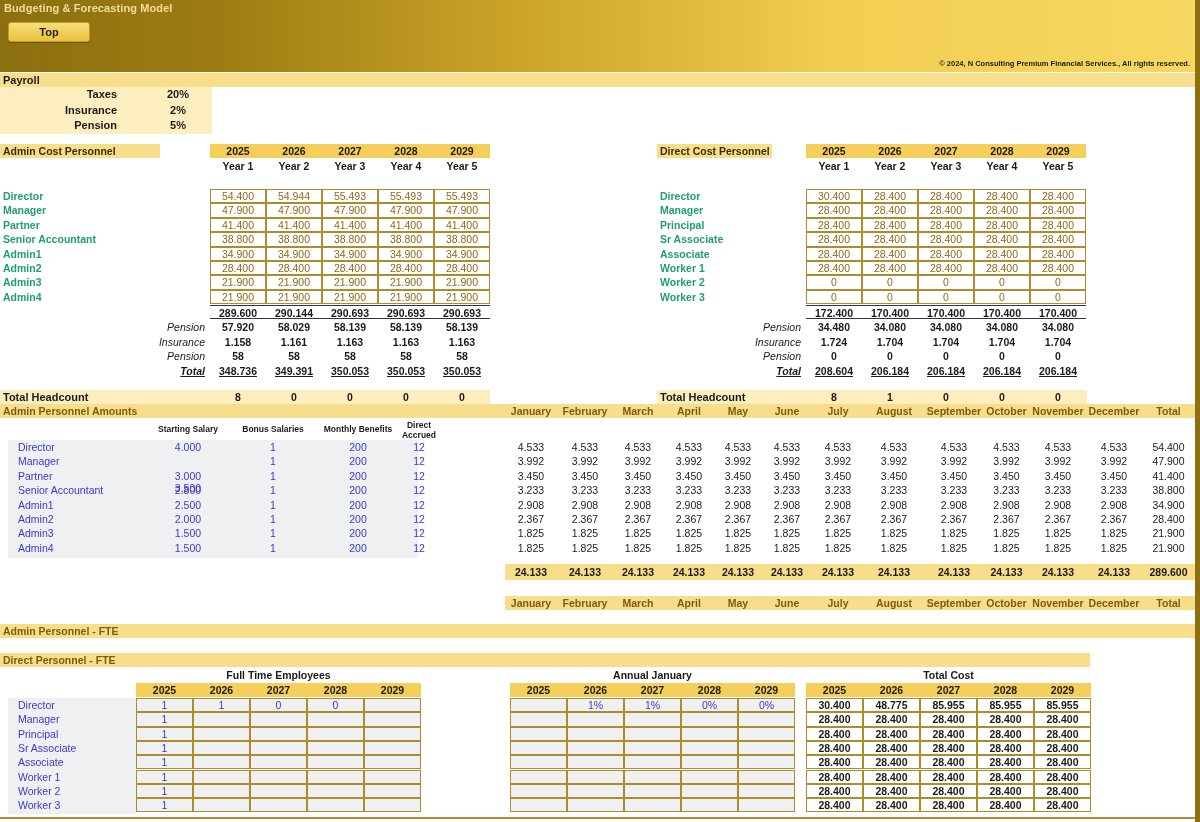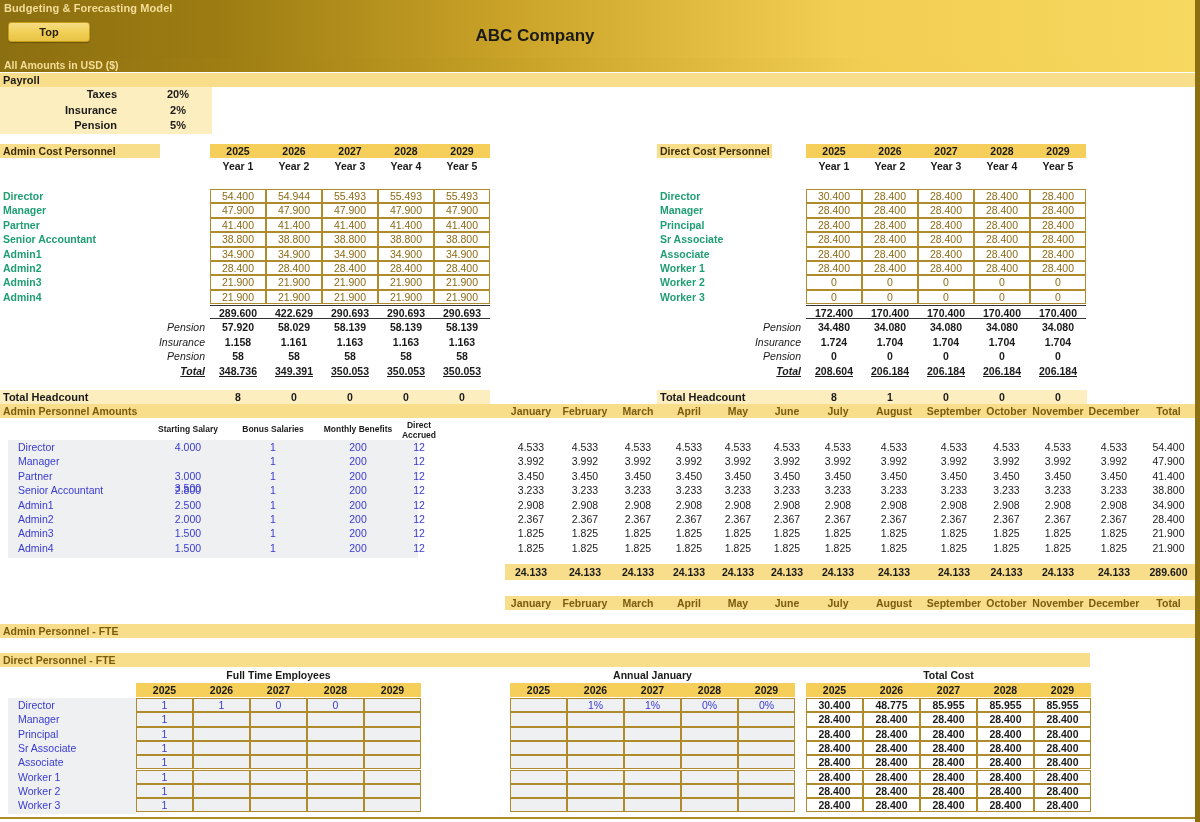--- a/index.html
+++ b/index.html
@@ -171,25 +171,21 @@
   .edge-r { position:absolute; right:0; top:0; width:5px; height:822px; background:#8c6f10; }
 </style>
 </head>
 <body>
 
 <div class="sheet">
 
   <div class="banner">
     <div class="banner-title">Budgeting &amp; Forecasting  Model</div>
     <div class="top-btn">Top</div>
-    <div class="company">ABC Company</div>
     <div class="copyright">© 2024, N Consulting Premium Financial Services., All rights reserved.</div>
-  </div>
-  <div class="usd-bar">
-    <span>All Amounts in  USD ($)</span>
   </div>
 
   <div class="payroll-hdr">Payroll</div>
   <div class="payroll-box" id="payroll-rows">
       <div class="payroll-row">
         <div class="lab">Taxes</div>
         <div class="val">20%</div>
       </div>
       <div class="payroll-row">
         <div class="lab">Insurance</div>
@@ -255,21 +251,21 @@
       <div class="gcell" style="left: 322px; top: 275.4px; width: 56px;">21.900</div>
       <div class="gcell" style="left: 378px; top: 275.4px; width: 56px;">21.900</div>
       <div class="gcell" style="left: 434px; top: 275.4px; width: 56px;">21.900</div>
       <div class="rowlabel" style="left: 3px; top: 289.8px;">Admin4</div>
       <div class="gcell" style="left: 210px; top: 289.8px; width: 56px;">21.900</div>
       <div class="gcell" style="left: 266px; top: 289.8px; width: 56px;">21.900</div>
       <div class="gcell" style="left: 322px; top: 289.8px; width: 56px;">21.900</div>
       <div class="gcell" style="left: 378px; top: 289.8px; width: 56px;">21.900</div>
       <div class="gcell" style="left: 434px; top: 289.8px; width: 56px;">21.900</div>
       <div class="sumcell uline" style="left: 210px; top: 305.2px; width: 56px;">289.600</div>
-      <div class="sumcell uline" style="left: 266px; top: 305.2px; width: 56px;">422.629</div>
+      <div class="sumcell uline" style="left: 266px; top: 305.2px; width: 56px;">290.144</div>
       <div class="sumcell uline" style="left: 322px; top: 305.2px; width: 56px;">290.693</div>
       <div class="sumcell uline" style="left: 378px; top: 305.2px; width: 56px;">290.693</div>
       <div class="sumcell uline" style="left: 434px; top: 305.2px; width: 56px;">290.693</div>
       <div class="sideitem" style="left: 135px; top: 320.2px; width: 70px;">Pension</div>
       <div class="sumcell" style="left: 210px; top: 320.2px; width: 56px;">57.920</div>
       <div class="sumcell" style="left: 266px; top: 320.2px; width: 56px;">58.029</div>
       <div class="sumcell" style="left: 322px; top: 320.2px; width: 56px;">58.139</div>
       <div class="sumcell" style="left: 378px; top: 320.2px; width: 56px;">58.139</div>
       <div class="sumcell" style="left: 434px; top: 320.2px; width: 56px;">58.139</div>
       <div class="sideitem" style="left: 135px; top: 334.7px; width: 70px;">Insurance</div>

